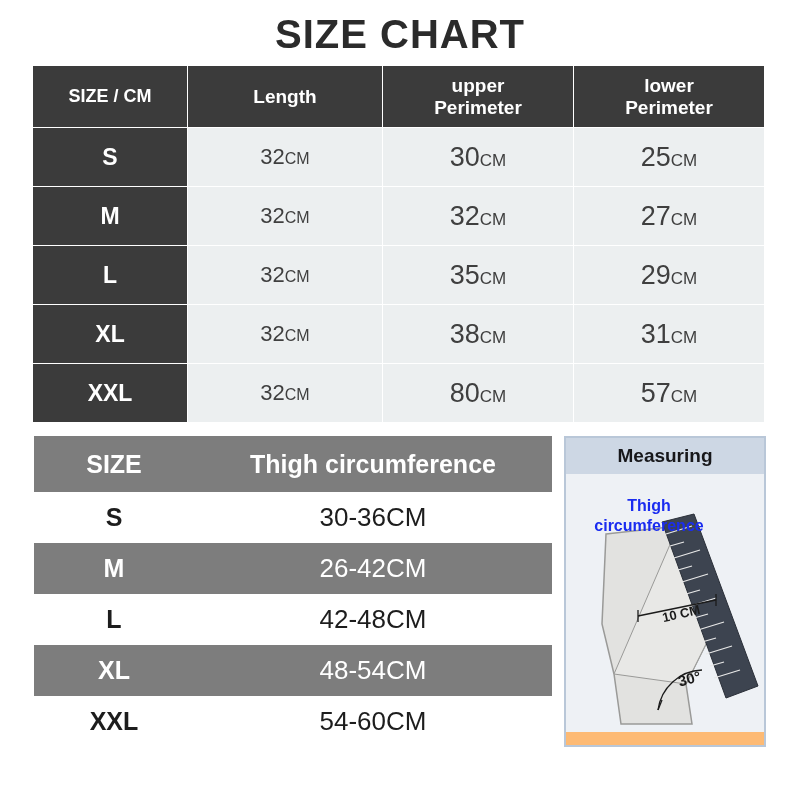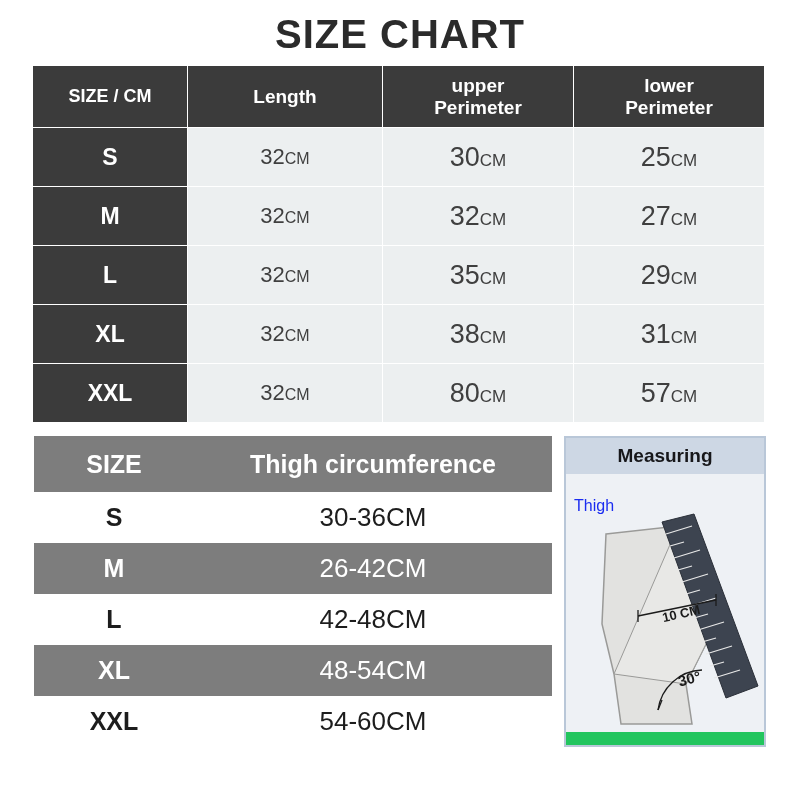--- a/index.html
+++ b/index.html
@@ -101,21 +101,21 @@
   .thigh thead th.t-left { font-size: 25px; }
   .thigh tbody tr.odd td { background: #ffffff; color: #1d1d1d; }
   .thigh tbody tr.even td { background: #7d7d7d; color: #ffffff; }
   .thigh tbody td.lbl { font-size: 25px; font-weight: bold; }
   .thigh tbody td.rng { font-size: 26px; font-weight: normal; }
 
   
   .measure {
     width: 232px;
     border: 2px solid #b9c7d8;
-    background: #22c55e;
+    background: #fdba74;
     position: relative;
     overflow: hidden;
   }
   .measure-title {
     background: #cdd7e4;
     color: #17171a;
     font-size: 19px;
     font-weight: bold;
     text-align: center;
     line-height: 1.12;
@@ -126,22 +126,23 @@
     height: 258px;
     background: #eef1f5;
   }
   .thigh-label {
     position: absolute;
     left: 8px;
     top: 22px;
     width: 150px;
     color: #1a2cf0;
     font-size: 16px;
-    font-weight: normal;
+    font-weight: bold;
     line-height: 1.25;
+    text-align: center;
     z-index: 5;
   }
   .cm-label {
     position: absolute;
     left: 96px;
     top: 132px;
     color: #1b1b1b;
     font-size: 13px;
     font-weight: bold;
     transform: rotate(-13deg);
@@ -293,20 +294,21 @@
             <line x1="150" y1="120" x2="150" y2="132"></line>
           </g>
 
           <g fill="none" stroke="#1b1b1b" stroke-width="1.3">
             <path d="M92,236 A46,46 0 0 1 136,196"></path>
             <line x1="92" y1="236" x2="96" y2="226"></line>
           </g>
         </svg>
         <div class="thigh-label">
           <div>Thigh</div>
+          <div>circumference</div>
         </div>
         <div class="cm-label">10 CM</div>
         <div class="deg-label">30°</div>
       </div>
     </div>
 
   </div>
 </div>
 
 </body></html>

